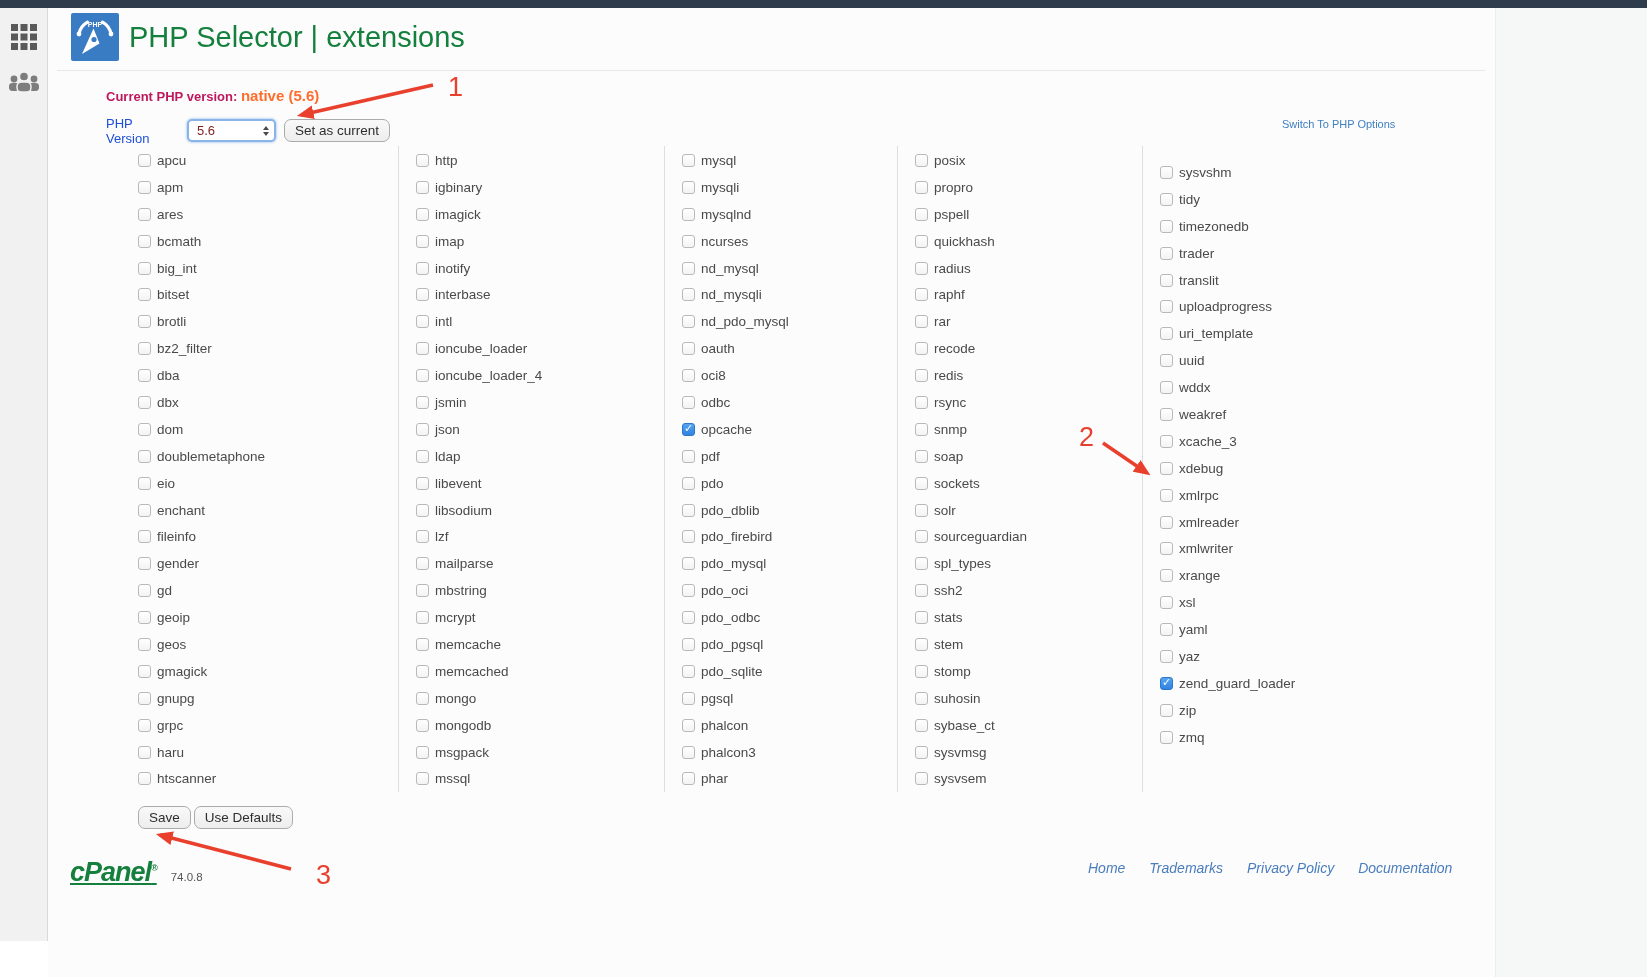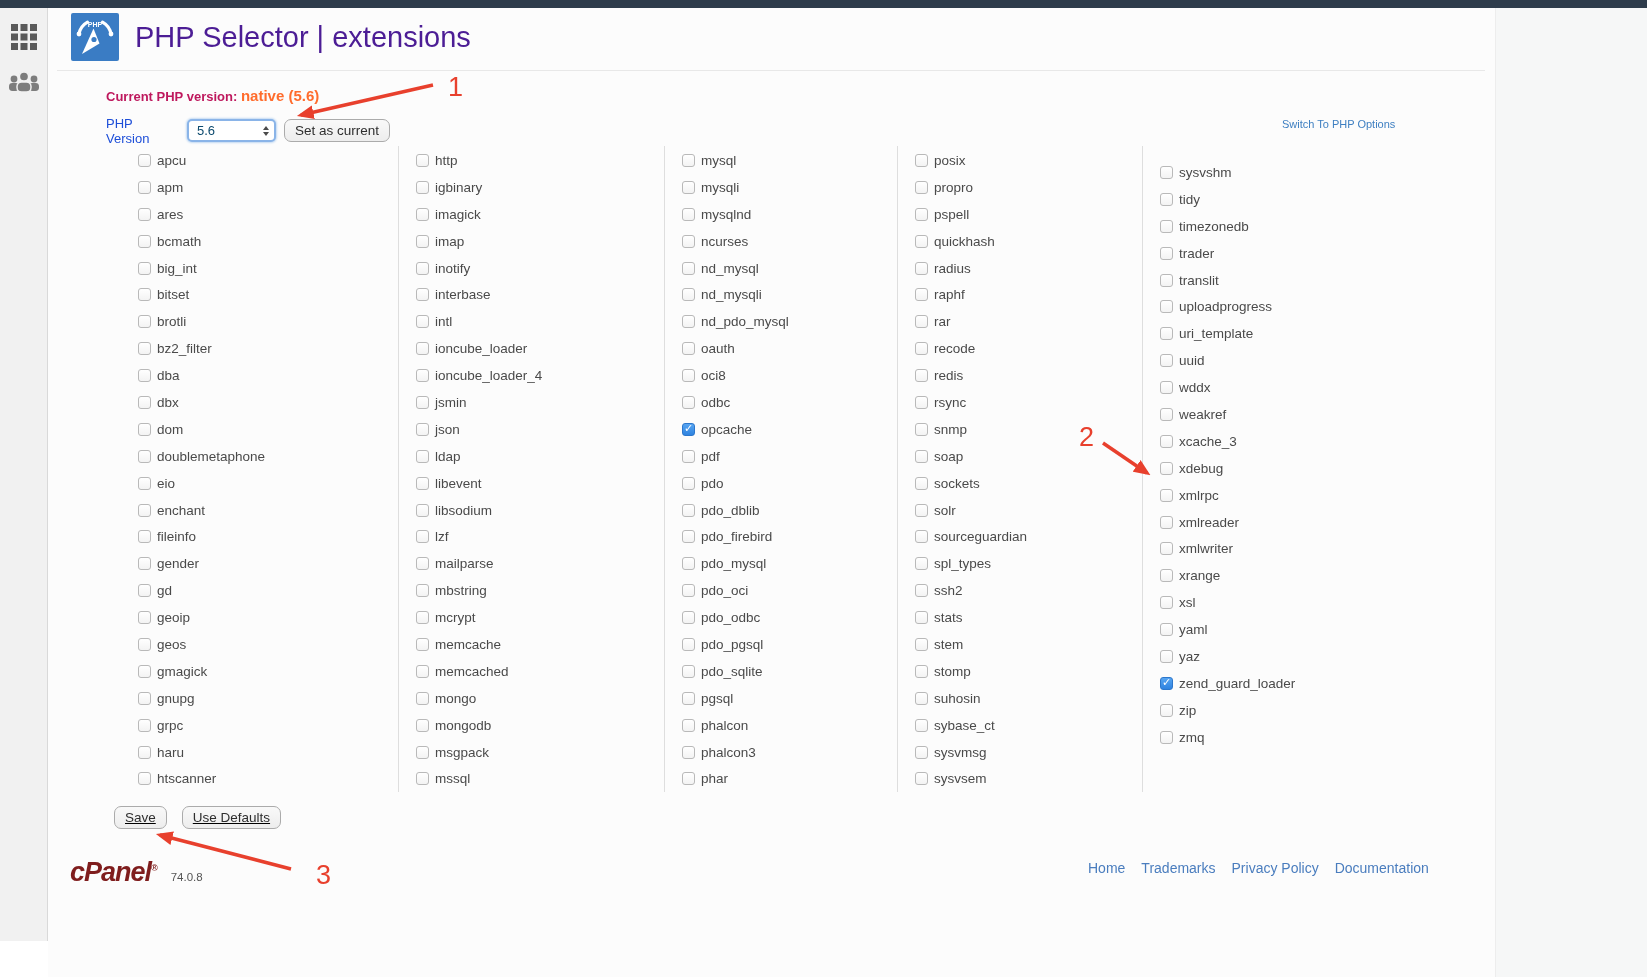--- a/index.html
+++ b/index.html
@@ -16,33 +16,33 @@
                margin-bottom:10px; cursor:pointer; }
 
   .right-strip { position:absolute; left:1495px; top:8px; right:0; bottom:0;
                  background:#f6f7f7; border-left:1px solid #ededed; }
 
   .panel { position:absolute; left:48px; top:8px; width:1447px; height:969px; background:#fcfcfc; }
 
   .hdr { display:flex; align-items:flex-start; padding:5px 0 0 14px; height:57px;
          margin:0 10px 0 9px; border-bottom:1px solid #e8e8e8; }
   .logo { width:48px; height:48px; flex:0 0 auto; }
-  .title { font-size:29px; color:#4c1d95; margin-left:16px; line-height:48px; font-weight:400; white-space:nowrap; }
+  .title { font-size:29px; color:#15803d; margin-left:10px; line-height:48px; font-weight:400; white-space:nowrap; }
 
   .content { padding-left:58px; }
 
   .ver-line { margin-top:17px; font-size:13px; line-height:16px; }
   .ver-label { font-weight:bold; color:#be185d; }
   .ver-value { font-weight:bold; font-size:15px; }
 
   .phpver-row { margin-top:14px; display:flex; align-items:center; height:23px; }
   .phpver-label { font-size:13px; color:#1d4ed8; width:66px; }
   .sel { width:72px; height:19px; border:2px solid #8ab4e8; box-shadow:0 0 2px 1px #c3daf3;
          border-radius:5px; background:#fff; display:flex; align-items:center;
-         padding:0 5px 0 8px; font-size:13px; color:#0c4a6e; margin-left:15px; cursor:pointer; }
+         padding:0 5px 0 8px; font-size:13px; color:#7f1d1d; margin-left:15px; cursor:pointer; }
   .sel-arrows { margin-left:auto; display:flex; flex-direction:column; gap:2px; }
   .tri-up { width:0;height:0;border-left:3.5px solid transparent;border-right:3.5px solid transparent;border-bottom:4.5px solid #4a4a4a; }
   .tri-down { width:0;height:0;border-left:3.5px solid transparent;border-right:3.5px solid transparent;border-top:4.5px solid #4a4a4a; }
 
   .btn { background:linear-gradient(#f9f9f9,#ededed); border:1px solid #ababab; border-radius:7px;
          font-size:13.5px; color:#2e2e2e; height:19px; line-height:19px; padding:1px 10px;
          display:inline-block; cursor:pointer; font-family:inherit; }
   .btn-set { margin-left:8px; }
 
   .switch-link { position:absolute; left:1234px; top:110px; font-size:11px; color:#3e7fc1;
@@ -58,28 +58,28 @@
   .ext-col:nth-child(-n+4){ border-right:1px solid #dedede; }
 
   .ext-row { height:26.9px; display:flex; align-items:center; cursor:pointer; }
   .cb { width:11px; height:11px; border:1px solid #b9b9b9; border-radius:3px;
         background:linear-gradient(#ffffff,#f3f3f3); margin-right:6px; flex:0 0 auto;
         display:inline-flex; align-items:center; justify-content:center; }
   .cb.checked { background:linear-gradient(#57a5f1,#2f83e0); border-color:#2c77cc; }
   .cb.checked::after { content:"✓"; color:#fff; font-size:11px; font-weight:bold; line-height:1; margin-top:-1px; }
   .ext-label { font-size:13.5px; color:#4a4a4a; }
 
-  .actions-row { margin-top:14px; margin-left:8px; display:flex; gap:15px;text-decoration:underline; }
+  .actions-row { margin-top:14px; margin-left:32px; display:flex; gap:3px; }
 
   .brand-row { margin-top:28px; margin-left:-36px; display:flex; align-items:baseline; }
   .cp-logo { font-style:italic; font-weight:bold; font-size:27px; letter-spacing:-1px; cursor:default; }
   .cp-reg { font-size:9px; vertical-align:super; font-weight:bold; }
   .cp-ver { font-size:11.5px; color:#555; margin-left:14px;text-align:right; }
 
-  .footer-links { position:absolute; left:1040px; top:852px; display:flex; gap:16px; }
+  .footer-links { position:absolute; left:1040px; top:852px; display:flex; gap:24px;font-style:italic; }
   .footer-links a { font-size:14px; color:#4a7dbe; text-decoration:none; cursor:pointer; white-space:nowrap; }
 
   .overlay { position:absolute; left:0; top:0; width:1647px; height:977px; pointer-events:none; z-index:50; }
   .ann-num { font-size:27px; font-weight:400; }
 </style>
 </head>
 <body>
 
 <div class="topbar"></div>
 
@@ -632,21 +632,21 @@
           </label>
         </div>
       </div>
 
     <div class="actions-row">
       <button class="btn">Save</button>
       <button class="btn">Use Defaults</button>
     </div>
 
     <div class="brand-row">
-      <span class="cp-logo" id="cp-logo" style="color: #7f1d1d;"><span>cPanel</span><span class="cp-reg">®</span></span>
+      <span class="cp-logo" id="cp-logo" style="color: #15803d; text-decoration: underline;"><span>cPanel</span><span class="cp-reg">®</span></span>
       <span class="cp-ver">74.0.8</span>
     </div>
   </div>
 
   <a class="switch-link">Switch To PHP Options</a>
 
   <div class="footer-links" id="footer-links">
       <a>Home</a>
       <a>Trademarks</a>
       <a>Privacy Policy</a>

